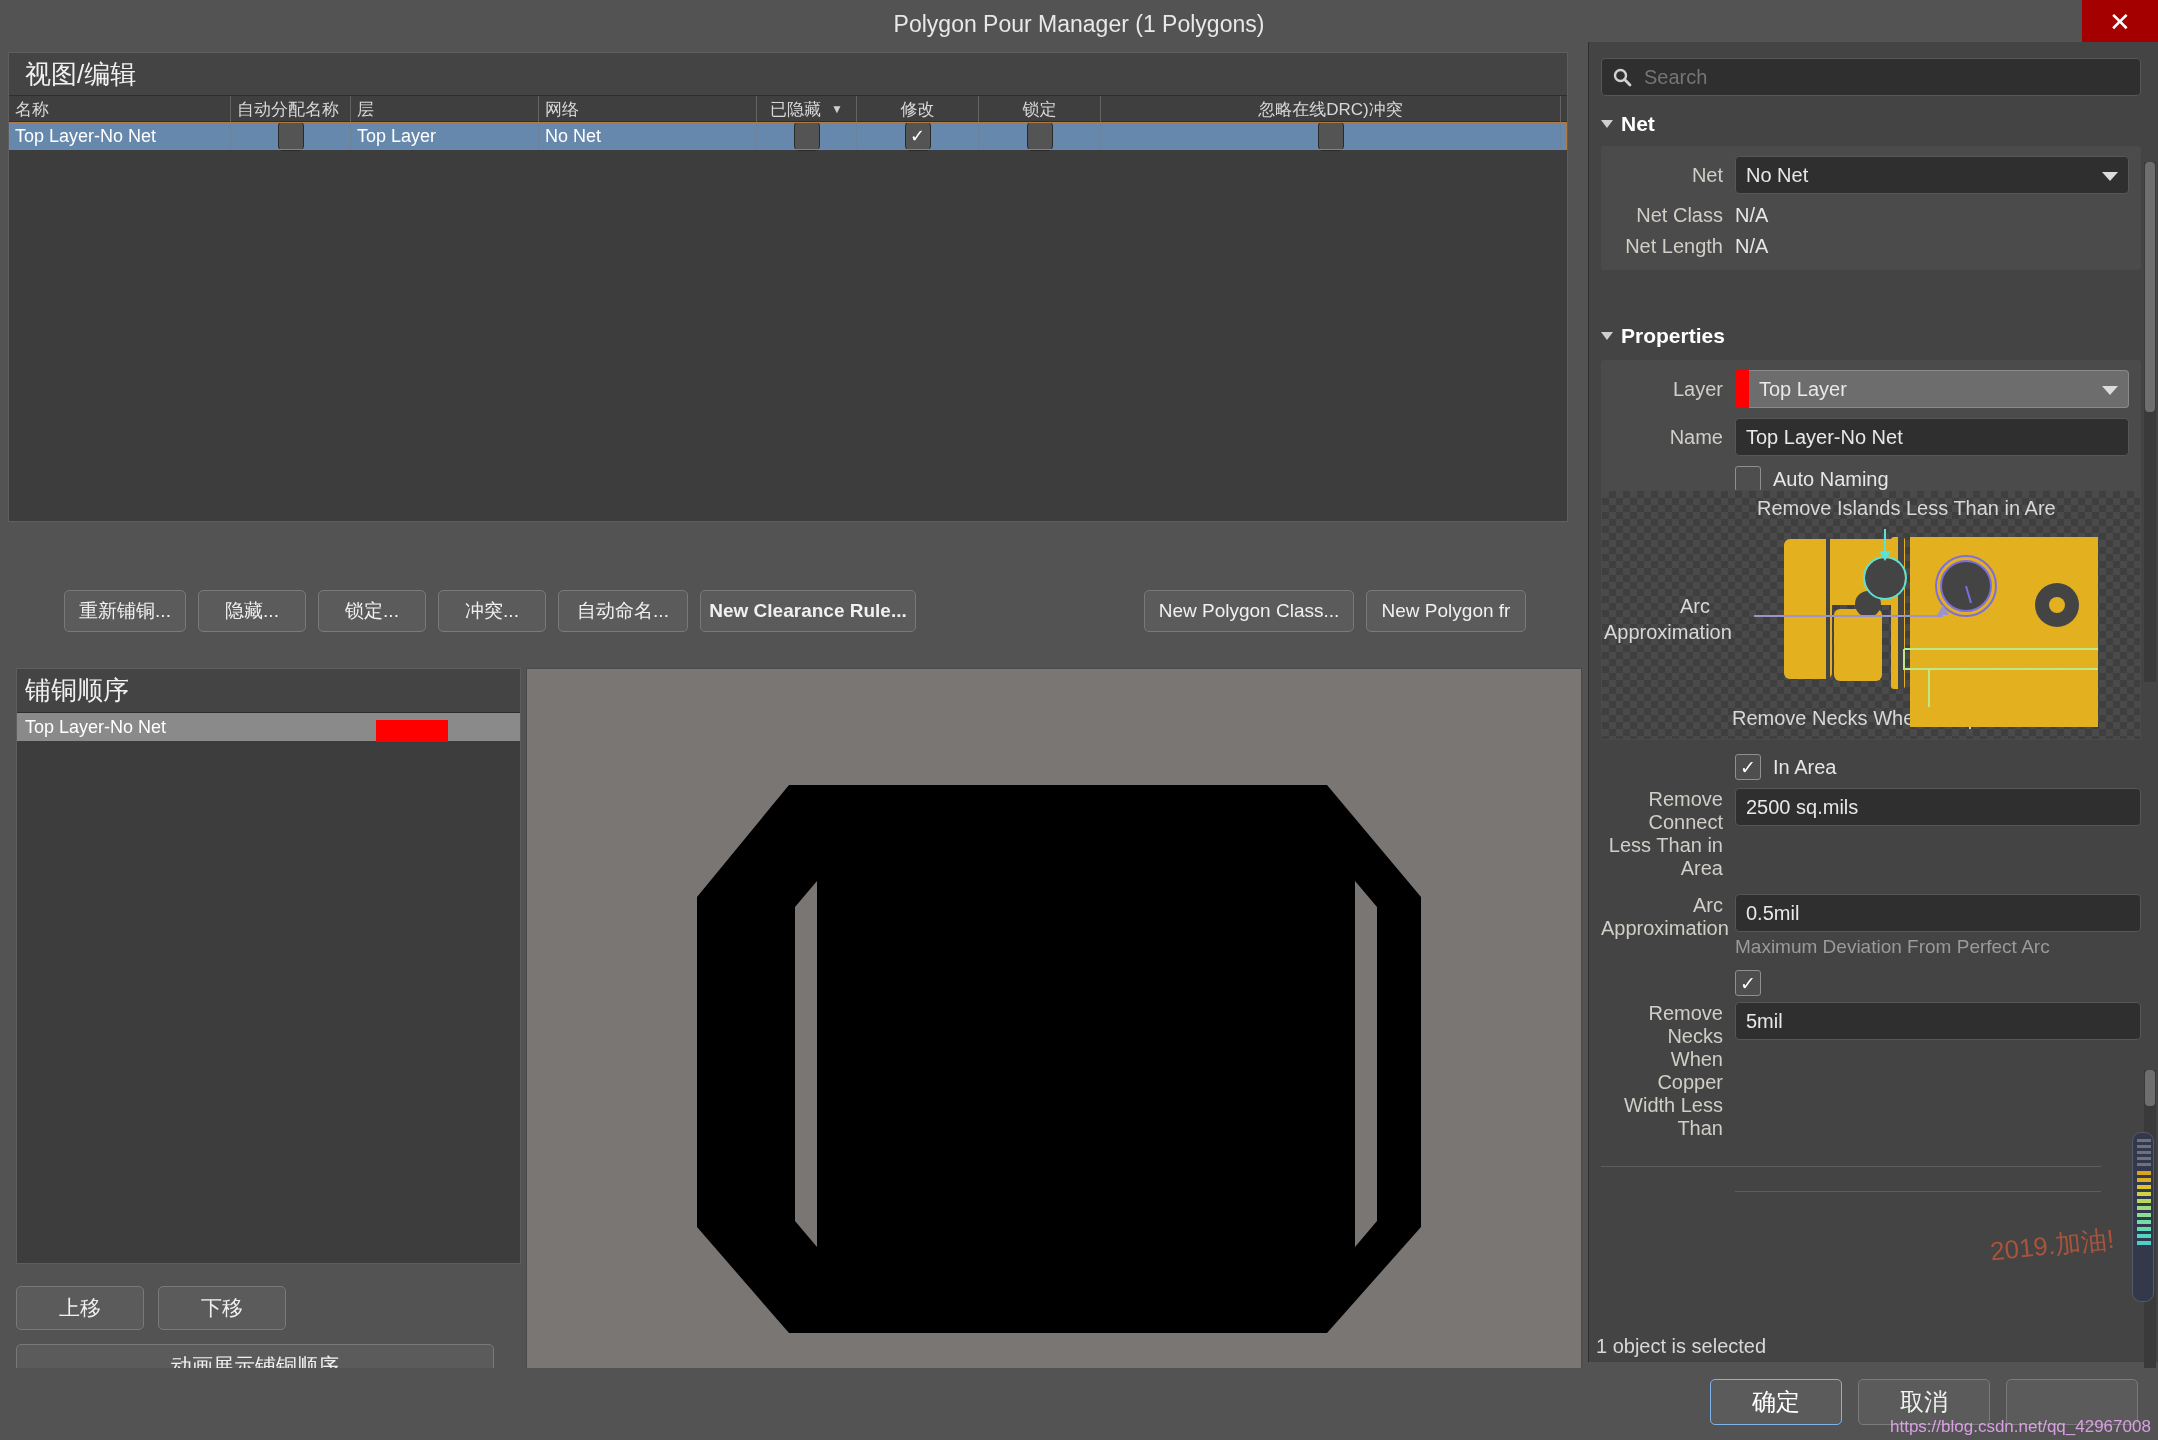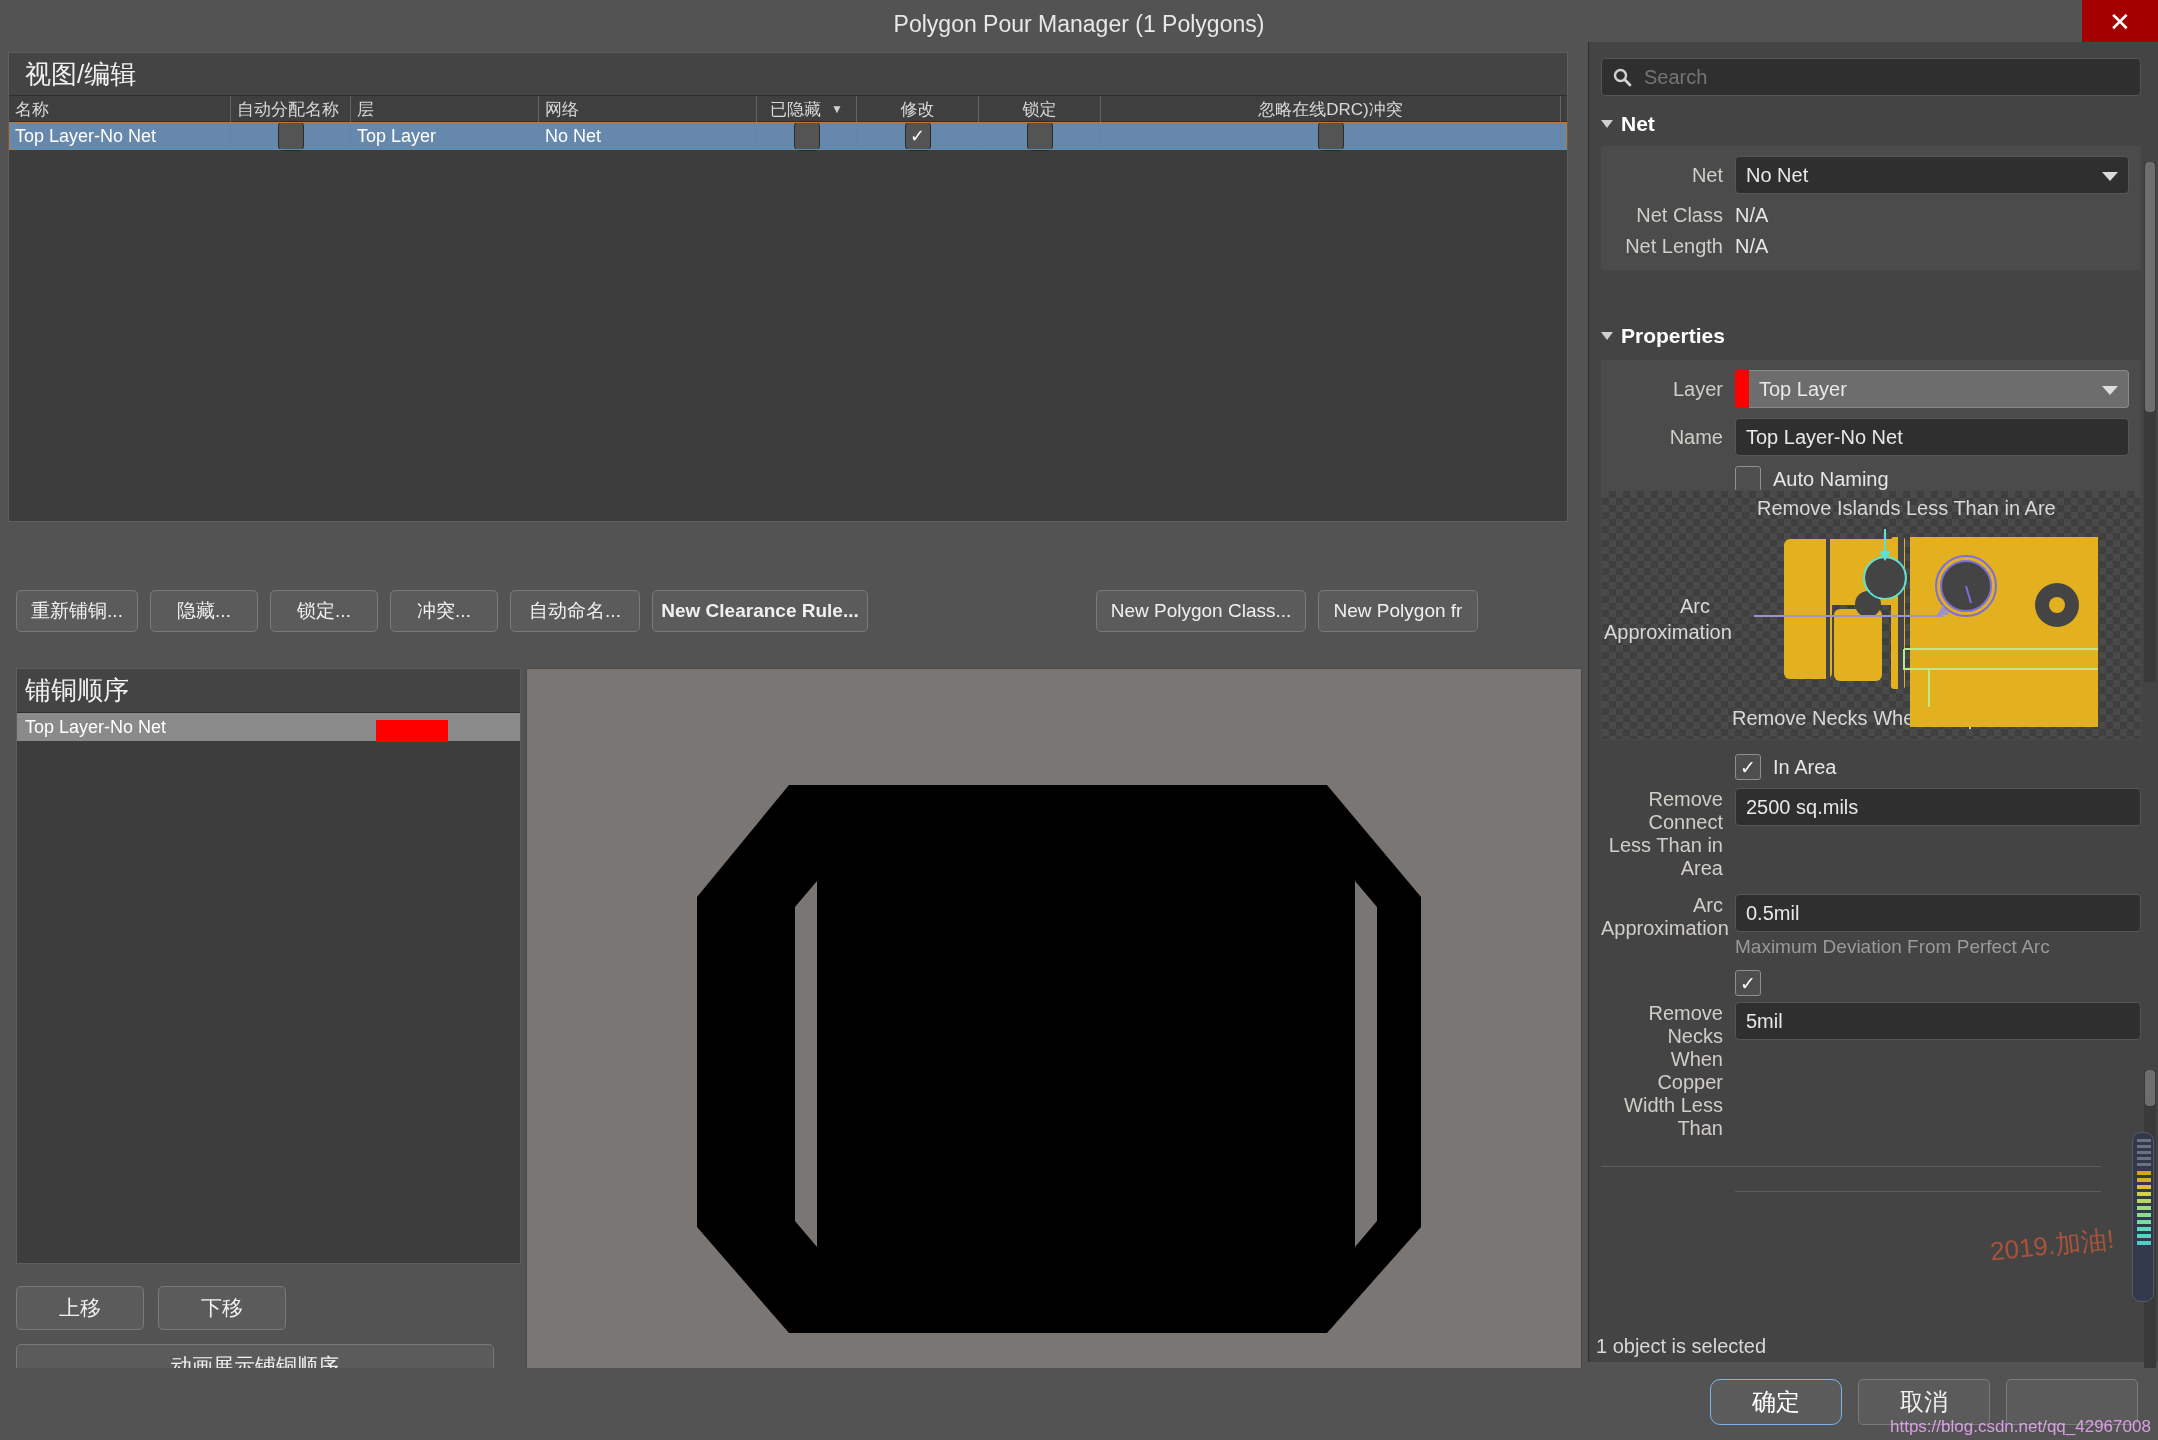--- a/index.html
+++ b/index.html
@@ -227,21 +227,21 @@
   .status-text {
     position: absolute; left: 1596px; top: 1335px;
     color: #d8d8d8; font-size: 20px;
   }
   .footer {
     position: absolute; left: 0; top: 1368px; width: 2158px; height: 72px;
     background: #535353;
   }
   .footer .ok {
     position: absolute; left: 1710px; top: 11px; width: 132px; height: 46px;
-    background: #5b5b5b; border: 1px solid #7fb2e8; border-radius: 10px;
+    background: #5b5b5b; border: 1px solid #7fb2e8; border-radius: 5px;
     color: #ffffff; font-size: 24px;
     display: flex; align-items: center; justify-content: center; cursor: pointer;
   }
   .footer .cancel {
     position: absolute; left: 1858px; top: 11px; width: 132px; height: 46px;
     background: #5b5b5b; border: 1px solid #7a7a7a; border-radius: 5px;
     color: #f0f0f0; font-size: 24px;
     display: flex; align-items: center; justify-content: center; cursor: pointer;
   }
   .footer .extra {
@@ -327,21 +327,21 @@
             <div class="cellbox"></div>
           </div>
           <div class="td center" style="width: 460px;">
             <div class="cellbox"></div>
           </div>
         </div>
       <div class="sel-outline"></div>
     </div>
 
     <div class="btn-row" id="btn-row">
-        <div class="btn" style="min-width: 122px; flex: 0 0 122px;">重新铺铜...</div>
+        <div class="btn" style="min-width: 122px; flex: 0 0 122px; margin-left: 48px;">重新铺铜...</div>
         <div class="btn" style="min-width: 108px; flex: 0 0 108px;">隐藏...</div>
         <div class="btn" style="min-width: 108px; flex: 0 0 108px;">锁定...</div>
         <div class="btn" style="min-width: 108px; flex: 0 0 108px;">冲突...</div>
         <div class="btn" style="min-width: 130px; flex: 0 0 130px;">自动命名...</div>
         <div class="btn" style="min-width: 216px; flex: 0 0 216px; font-weight: bold;">New Clearance Rule...</div>
         <div class="btn" style="min-width: 204px; flex: 0 0 204px; margin-top: 48px;">New Connect Style...</div>
         <div class="btn" style="min-width: 210px; flex: 0 0 210px;">New Polygon Class...</div>
         <div class="btn" style="min-width: 160px; flex: 0 0 160px;">New Polygon fr</div>
       </div>
 

